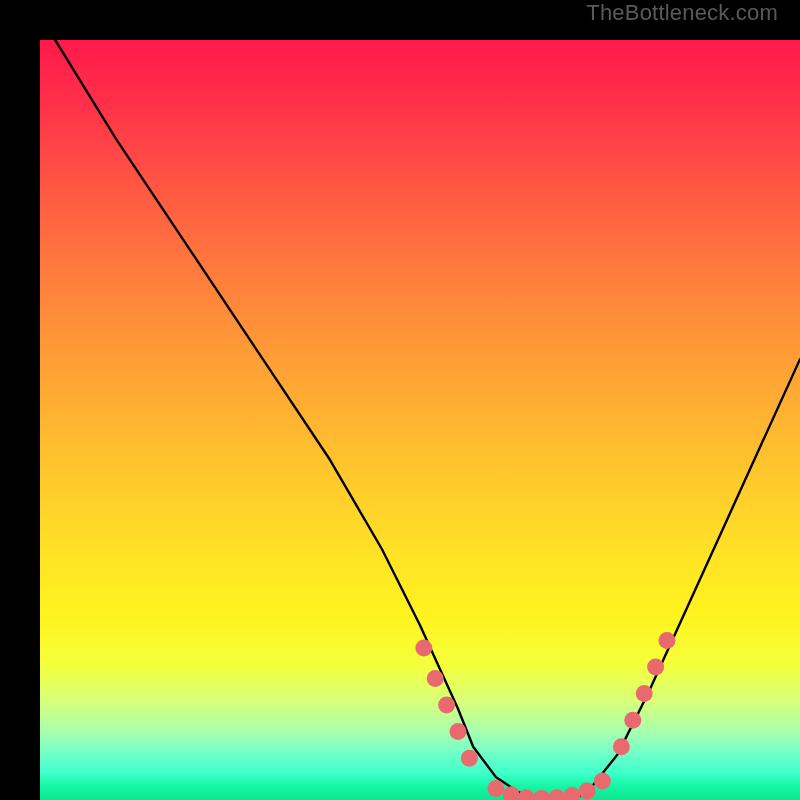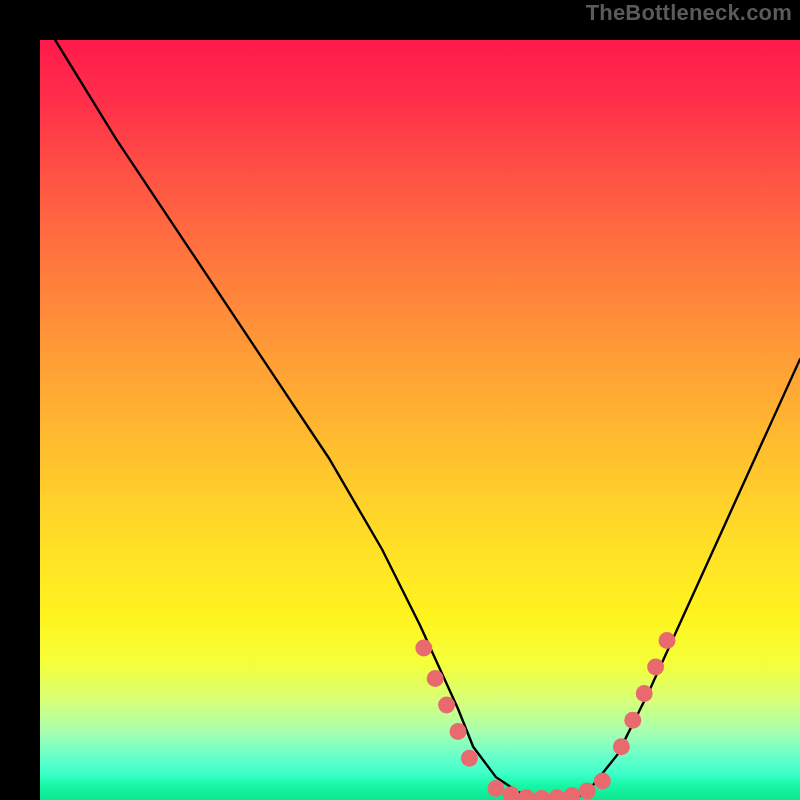--- a/index.html
+++ b/index.html
@@ -48,24 +48,24 @@
       #a8ffb0 91%,
       #6effc9 94%,
       #3effcb 96.5%,
       #18f7a8 98%,
       #0be68f 100%
     );
   }
   .attribution {
     position: absolute;
     top: 0px;
-    right: 8px;
+    right: 22px;
     color: #5a5a5a;
     font-size: 22px;
-    font-weight: 700;
+    font-weight: 400;
     letter-spacing: 0.2px;
     user-select: none;
   }
   svg.curve {
     position: absolute;
     left: 0;
     top: 0;
     width: 100%;
     height: 100%;
   }

